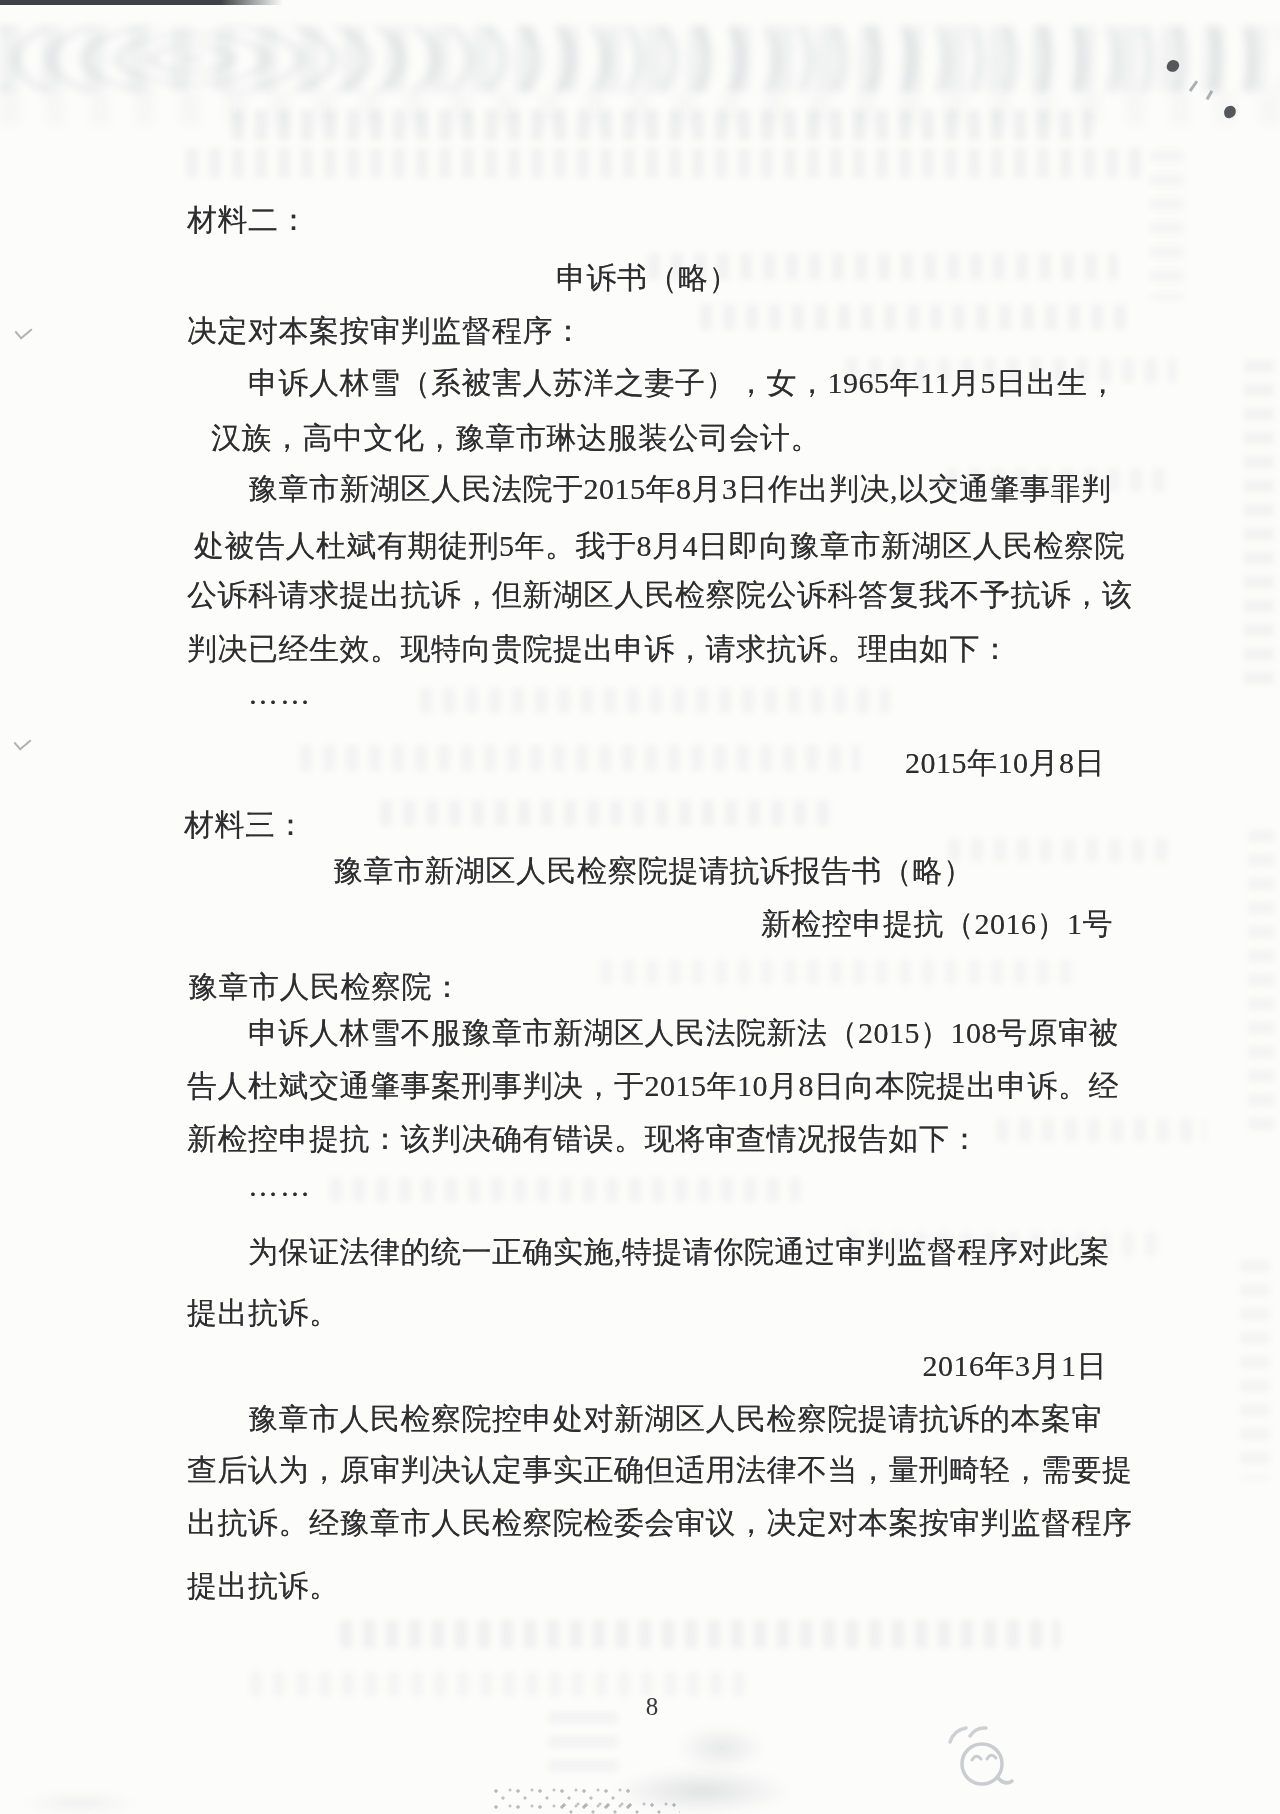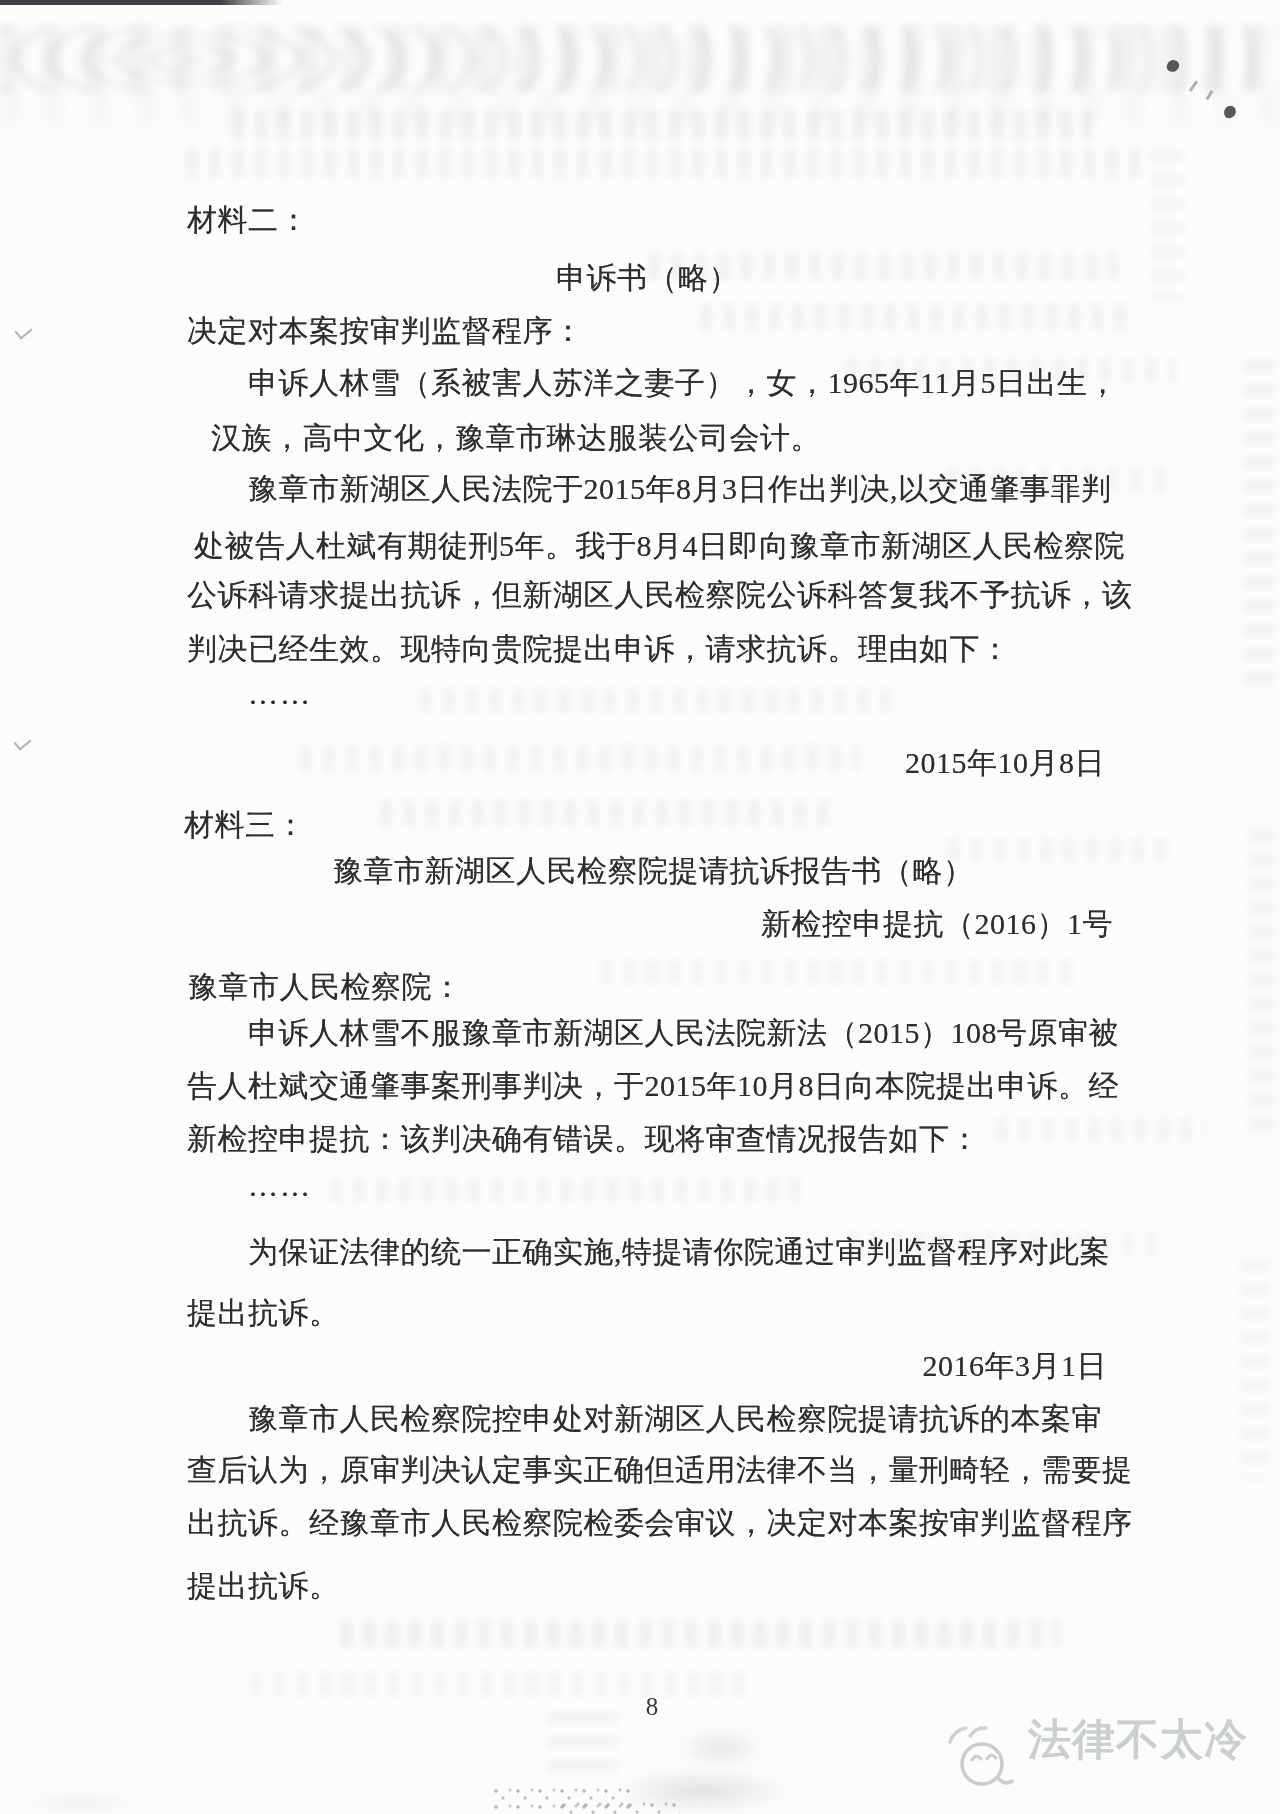--- a/index.html
+++ b/index.html
@@ -176,16 +176,15 @@
 
   <div class="watermark">
     <svg class="wm-icon" width="80" height="72" viewBox="0 0 80 72" fill="none">
       <path d="M6 22 Q10 10 22 8" stroke="#cdd1d4" stroke-width="3.5" stroke-linecap="round"></path>
       <path d="M26 16 Q32 7 42 8" stroke="#cdd1d4" stroke-width="3.5" stroke-linecap="round"></path>
       <circle cx="38" cy="44" r="20" stroke="#c9cdd0" stroke-width="3.5"></circle>
       <path d="M28 40 q4 -7 9 -1" stroke="#c9cdd0" stroke-width="3" stroke-linecap="round"></path>
       <path d="M43 39 q4 -7 9 -1" stroke="#c9cdd0" stroke-width="3" stroke-linecap="round"></path>
       <path d="M54 58 q7 8 14 3" stroke="#c9cdd0" stroke-width="3.5" stroke-linecap="round"></path>
     </svg>
-    <span class="wm-text">法律不太冷</span>
   </div>
 
 </div>
 
 </body></html>

